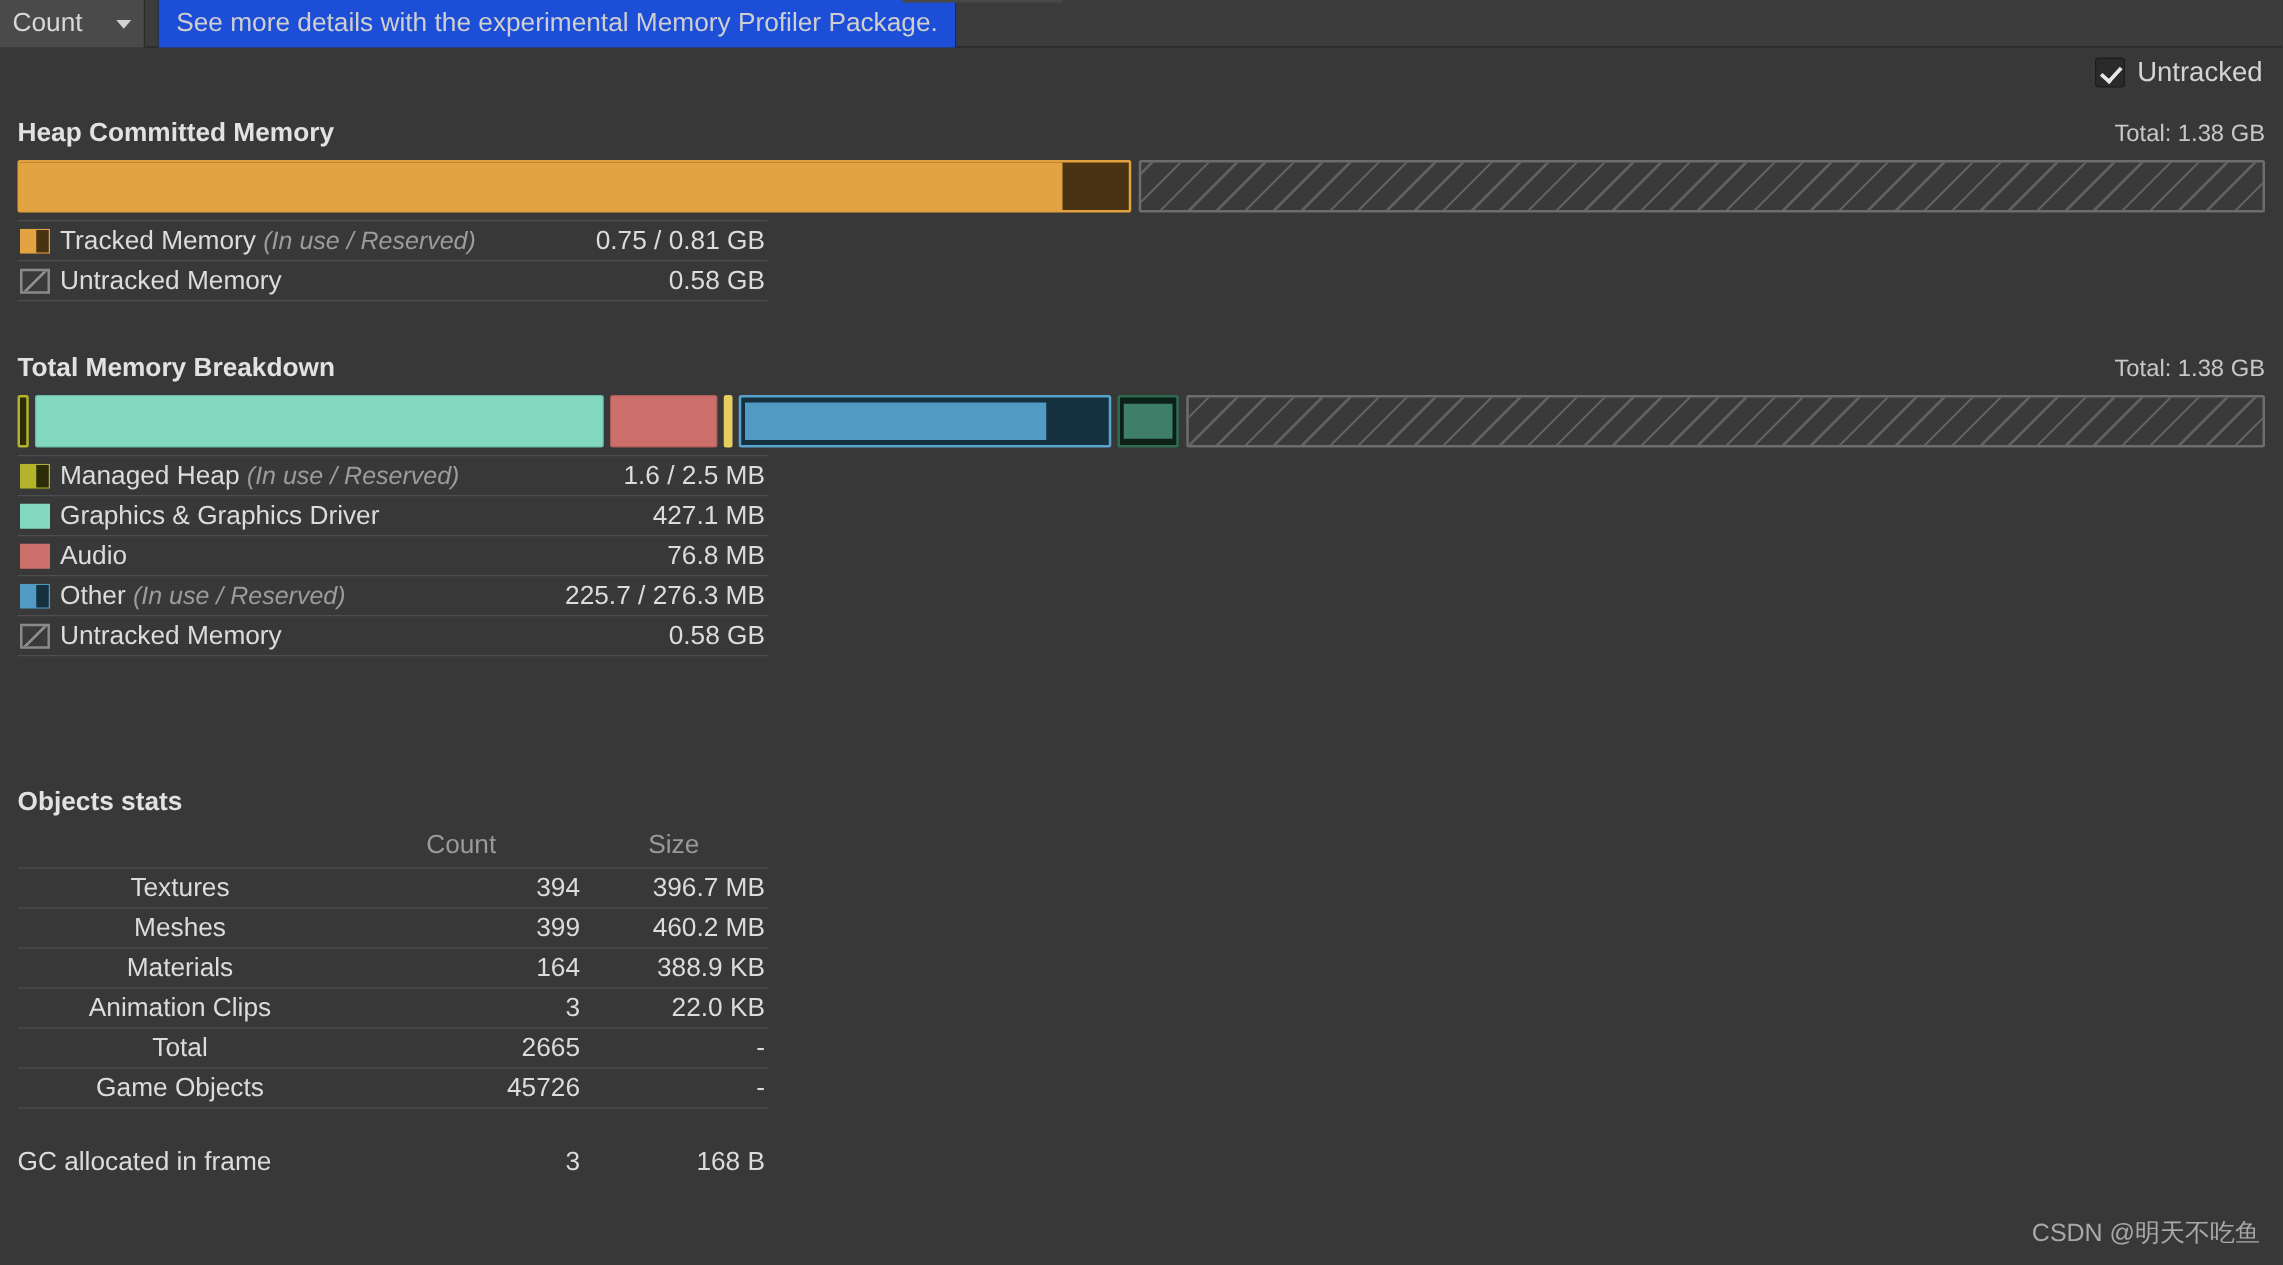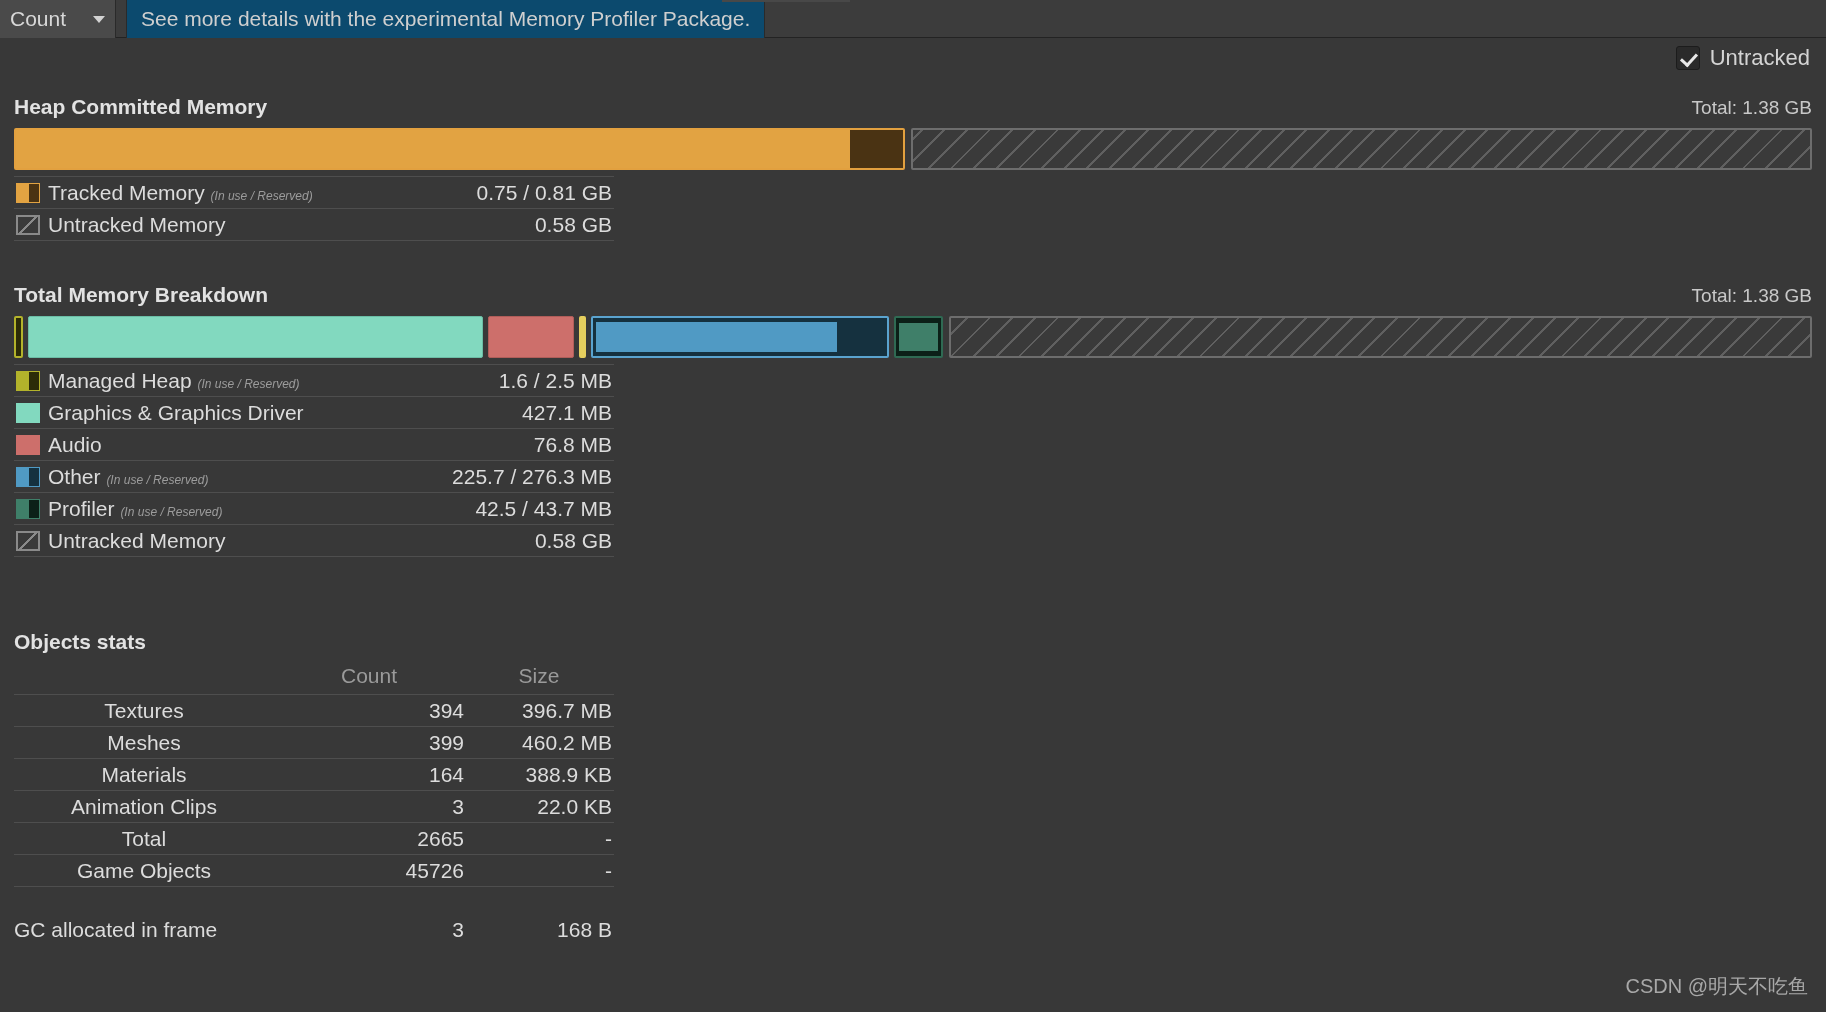--- a/index.html
+++ b/index.html
@@ -29,21 +29,21 @@
   }
   .tb-dropdown .caret {
     width: 0; height: 0; margin-left: auto;
     border-left: 6px solid transparent;
     border-right: 6px solid transparent;
     border-top: 7px solid #d2d2d2;
   }
   .tb-gap { width: 10px; background:#3c3c3c; }
   .tb-info {
     height: 38px; padding: 0 14px;
-    background: #0c4a6e;
+    background: #1d4ed8;
     border-left: 1px solid #2a2a2a;
     border-right: 1px solid #2a2a2a;
     display: flex; align-items: center;
     color: #cfcfcf; font-size: 21px;
   }
   .tb-tab-stub {
     position: absolute; top: -6px; left: 722px;
     width: 128px; height: 8px; background: #484848;
   }
 
@@ -134,21 +134,21 @@
   }
 
   
   .legend { width: 600px; margin-top: 6px; border-collapse: collapse; }
   .legend tr { height: 32px; }
   .legend td { border-bottom: 1px solid #4e4e4e; vertical-align: middle; }
   .legend tr:first-child td { border-top: 1px solid #4e4e4e; }
   .lg-swatch-cell { width: 34px; padding-left: 2px; }
   .lg-label-cell { font-size: 21px; color: #dcdcdc; white-space: nowrap; }
   .lg-value-cell { text-align: right; font-size: 21px; color: #dcdcdc; white-space: nowrap; padding-right: 2px; }
-  .lg-sub { color: #9c9c9c; font-style: italic; font-size: 12px; }
+  .lg-sub { color: #9c9c9c; font-style: italic; font-size: 20px; }
 
   .sw { display: inline-block; width: 24px; height: 20px; vertical-align: middle; }
   .sw-split { position: relative; overflow: hidden; }
   .sw-split .half-l { position:absolute; left:0; top:0; bottom:0; width:50%; }
   .sw-split .half-r { position:absolute; right:0; top:0; bottom:0; width:50%; }
   .sw-outline-hatch {
     border: 2px solid #8a8a8a; background: #3a3a3a; position: relative; overflow:hidden;
   }
   .sw-outline-hatch::after {
     content:""; position:absolute; left:-4px; top:-4px; right:-4px; bottom:-4px;
@@ -309,33 +309,20 @@
         </span>
       </td>
       <td class="lg-label-cell">
         <span>Other</span>
         <span class="lg-sub">(In use / Reserved)</span>
       </td>
       <td class="lg-value-cell">225.7 / 276.3 MB</td>
     </tr>
     <tr>
       <td class="lg-swatch-cell">
-        <span class="sw sw-split">
-          <span class="half-l" style="background:#3f7f69;"></span>
-          <span class="half-r" style="background:#0c2018;border:1px solid #3f7f69;"></span>
-        </span>
-      </td>
-      <td class="lg-label-cell">
-        <span>Profiler</span>
-        <span class="lg-sub">(In use / Reserved)</span>
-      </td>
-      <td class="lg-value-cell">42.5 / 43.7 MB</td>
-    </tr>
-    <tr>
-      <td class="lg-swatch-cell">
         <span class="sw sw-outline-hatch"></span>
       </td>
       <td class="lg-label-cell">
         <span>Untracked Memory</span>
         <span class="lg-sub"></span>
       </td>
       <td class="lg-value-cell">0.58 GB</td>
     </tr>
   </tbody>
     </table>

